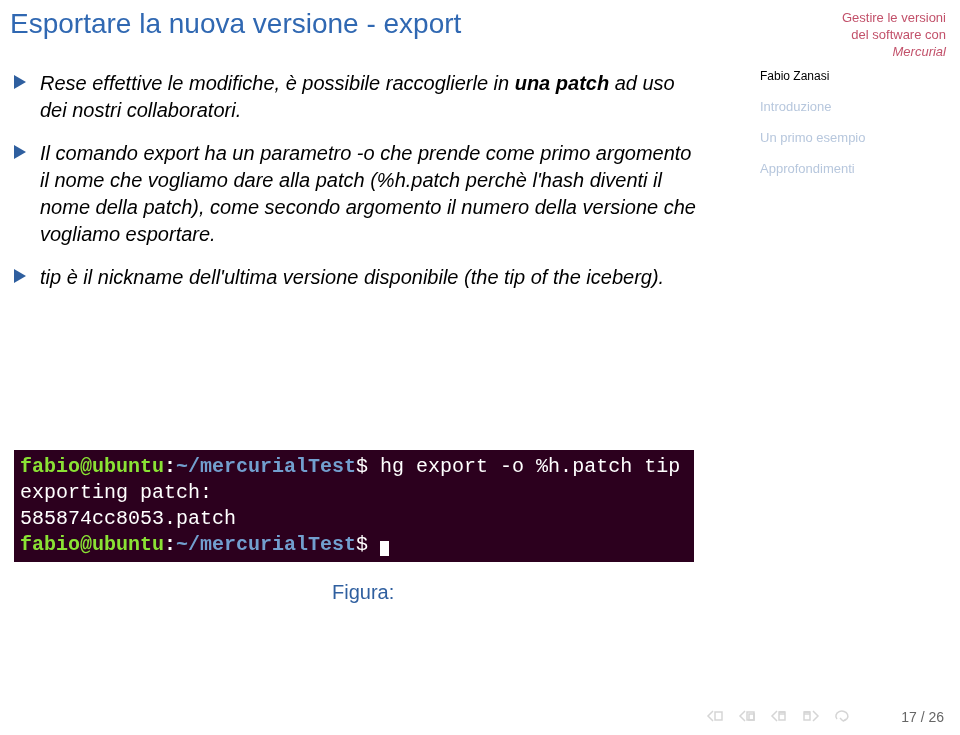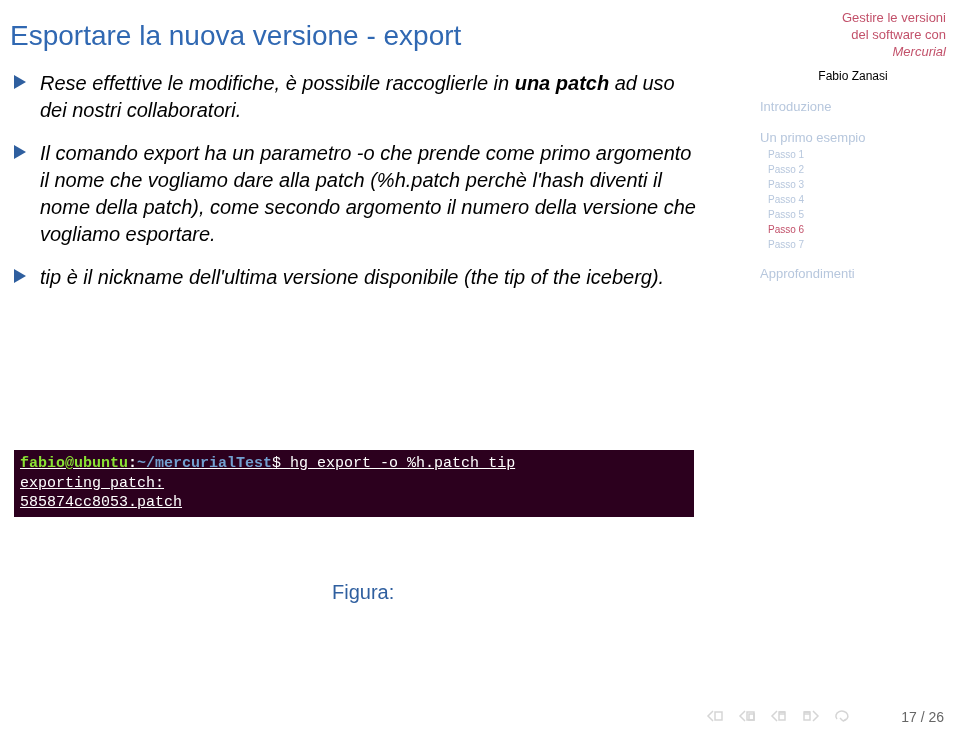--- a/index.html
+++ b/index.html
@@ -8,48 +8,47 @@
     background:#fff;
     font-family:"Helvetica","Arial",sans-serif;
     position:relative; overflow:hidden;
     color:#000;
   }
   .slide-title {
     color:#3068b2;
     font-size:28px;
     padding:8px 0 0 10px;
     font-weight:normal;
-    margin-top:12px;
   }
   .main { position:absolute; left:14px; top:70px; width:690px; }
   .bullets { list-style:none; }
   .bullets > li { position:relative; padding-left:26px; font-size:20px; line-height:1.35; margin-bottom:16px; font-style:italic; color:#000; }
   .bullets > li .tri {
     position:absolute; left:0; top:5px;
     width:0; height:0;
     border-top:7px solid transparent;
     border-bottom:7px solid transparent;
     border-left:12px solid #2f5f9f;
   }
   .bullets b { font-weight:bold; font-style:italic; }
   .terminal {
     position:absolute; left:14px; top:450px;
     width:680px; background:#2c001e;
     font-family:"Courier New",monospace;
-    color:#fff; font-size:15px; padding:4px 6px; line-height:1.3;text-decoration:underline;
+    color:#fff; font-size:20px; padding:4px 6px; line-height:1.3;
   }
   .terminal .prompt-user { color:#8ae234; font-weight:bold; }
   .terminal .prompt-tilde { color:#fff; font-weight:bold;}
   .terminal .prompt-path { color:#729fcf; font-weight:bold; }
   .terminal .cursor { display:inline-block; width:9px; height:15px; background:#fff; vertical-align:text-bottom;}
   .fig-label { position:absolute; left:332px; top:581px; color:#2f5f9f; font-size:20px; }
 
   .sidebar { position:absolute; right:0; top:0; width:210px; padding:10px 14px 0 10px; }
   .sb-title { text-align:right; color:#c2516a; font-size:13px; line-height:1.3; }
-  .sb-author { text-align:center; font-size:12px; margin-top:8px; }
+  .sb-author { text-align:left; font-size:12px; margin-top:8px; }
   .sb-sec { color:#b7c7dd; font-size:13px; margin-top:16px; }
   .sb-sub { color:#b7c7dd; font-size:10px; margin-left:8px; margin-top:4px; }
   .sb-sub.current { color:#c2516a; }
   .footer { position:absolute; right:0; bottom:0; width:100%; height:40px;text-align:center; }
   .nav-icons { position:absolute; right:106px; bottom:12px; display:flex; gap:14px; align-items:center; opacity:.35; }
   .nav-icons svg { display:block; }
   .pagenum { position:absolute; right:16px; bottom:10px; font-size:14px; color:#666; }
 </style>
 </head>
 <body>
@@ -63,42 +62,36 @@
       <li><span class="tri"></span><span><span style="font-style:italic">tip</span> è il nickname dell'ultima versione disponibile (<span style="font-style:italic">the tip of the iceberg</span>).</span></li>
     </ul>
 </div>
 
 <div class="terminal">
   <div>
     <span class="prompt-user">fabio@ubuntu</span><span class="prompt-tilde">:</span><span class="prompt-path">~/mercurialTest</span><span>$ </span><span>hg export -o %h.patch tip</span>
   </div>
   <div>exporting patch:</div>
   <div>585874cc8053.patch</div>
+  <div>
+    <span class="prompt-user">fabio@ubuntu</span><span class="prompt-tilde">:</span><span class="prompt-path">~/mercurialTest</span><span>$ </span><span class="cursor"></span>
+  </div>
 </div>
 
 <div class="fig-label">Figura:</div>
 
 <div class="sidebar">
   <div class="sb-title">
     <span>Gestire le versioni</span><br>
     <span>del software con</span><br>
     <span style="font-style:italic">Mercurial</span>
   </div>
   <div class="sb-author">Fabio Zanasi</div>
   <div class="sb-sec">Introduzione</div>
   <div class="sb-sec">Un primo esempio</div>
-  <div id="steps-container">
-      <div class="sb-sub">Passo 1</div>
-      <div class="sb-sub">Passo 2</div>
-      <div class="sb-sub">Passo 3</div>
-      <div class="sb-sub">Passo 4</div>
-      <div class="sb-sub">Passo 5</div>
-      <div class="sb-sub current">Passo 6</div>
-      <div class="sb-sub">Passo 7</div>
-    </div>
   <div class="sb-sec">Approfondimenti</div>
 </div>
 
 <div class="footer">
   <div class="nav-icons">
     <svg width="18" height="14">
         <g stroke="#888" stroke-width="1.5" fill="none">
           <path d="M7 2 L2 7 L7 12"></path>
           <rect x="9" y="3" width="7" height="8"></rect>
         </g>

